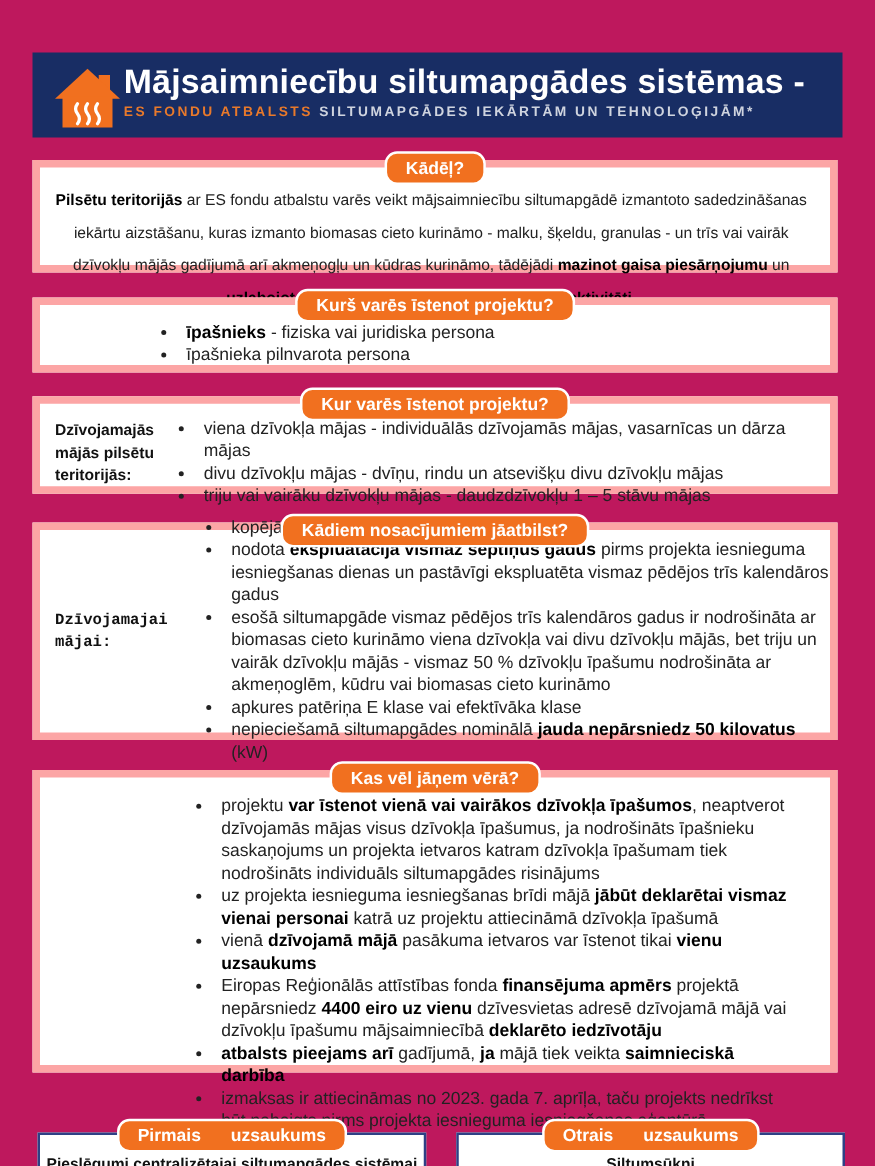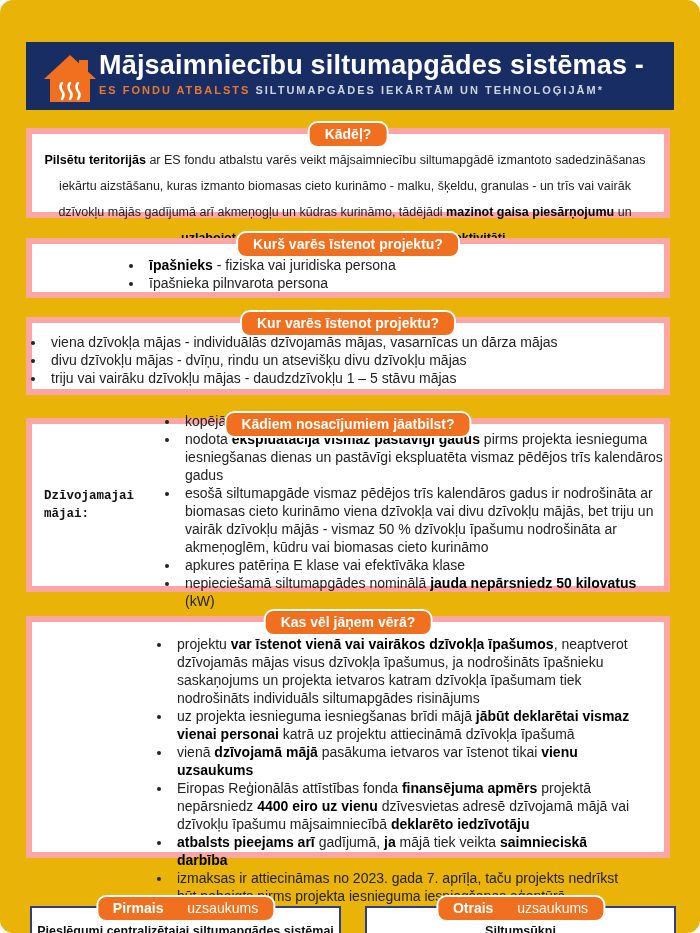--- a/index.html
+++ b/index.html
@@ -1,21 +1,20 @@
 <!DOCTYPE html>
 <html><head>
 <meta charset="utf-8">
 <style>
   html,body{margin:0;padding:0;background:#ffffff;}
   #page{
     position:relative;width:700px;height:933px;overflow:hidden;
-    background:#eab308;
+    background:#be185d;
     font-family:"Liberation Sans","DejaVu Sans",sans-serif;
     color:#222222;
-    border-radius:13px;
   }
   
   .header{
     position:absolute;left:26px;top:42px;width:648px;height:68px;
     background:#182d64;display:flex;align-items:center;
   }
   .houseicon{position:absolute;left:17px;top:12px;width:54px;height:50px;}
   .header-text{position:absolute;left:73px;top:6px;width:560px;}
   .title{color:#ffffff;font-size:27px;font-weight:bold;letter-spacing:.2px;line-height:34px;white-space:nowrap;}
   .subtitle{font-size:11px;font-weight:bold;letter-spacing:2px;margin-top:2px;white-space:nowrap;}
@@ -25,21 +24,21 @@
   .box{
     position:absolute;left:26px;width:644px;
     border:6px solid #fca5a5;background:#ffffff;box-sizing:border-box;
   }
   .pill{
     position:absolute;top:-13px;left:50%;transform:translateX(-50%);
     background:#f1701f;color:#ffffff;font-weight:bold;font-size:14px;
     padding:2px 15px 3px 15px;border-radius:10px;border:2px solid #ffffff;
     white-space:nowrap;line-height:18px;
   }
-  .pill .reg{font-weight:normal;margin-left:20px;}
+  .pill .reg{font-weight:bold;margin-left:20px;}
   #sec-why{top:128px;height:90px;}
   #sec-who{top:238px;height:60px;}
   #sec-where{top:317px;height:78px;}
   #sec-cond{top:418px;height:174px;}
   #sec-notes{top:616px;height:242px;padding-left:28px;}
   .para{
     padding:13px 14px 0 8px;font-size:12.5px;line-height:26px;color:#222;text-align:center;
   }
   b{color:#000;}
   .row{display:flex;align-items:flex-start;height:100%;box-sizing:border-box;}
@@ -101,35 +100,36 @@
     <div class="pill">Kurš varēs īstenot projektu?</div>
     <ul class="bullets">
         <li><b>īpašnieks</b> - fiziska vai juridiska persona</li>
         <li>īpašnieka pilnvarota persona</li>
       </ul>
   </div>
 
   <div class="box" id="sec-where">
     <div class="pill">Kur varēs īstenot projektu?</div>
     <div class="row">
+      <div class="side">Dzīvojamajās mājās pilsētu teritorijās:</div>
       <ul class="bullets">
           <li>viena dzīvokļa mājas - individuālās dzīvojamās mājas, vasarnīcas un dārza mājas</li>
           <li>divu dzīvokļu mājas - dvīņu, rindu un atsevišķu divu dzīvokļu mājas</li>
           <li>triju vai vairāku dzīvokļu mājas - daudzdzīvokļu 1 – 5 stāvu mājas</li>
         </ul>
     </div>
   </div>
 
   <div class="box" id="sec-cond">
     <div class="pill">Kādiem nosacījumiem jāatbilst?</div>
     <div class="row center">
       <div class="side">Dzīvojamajai mājai:</div>
       <ul class="bullets">
           <li>kopējā <b>lietderīgā platība pārsniedz 50 m2</b></li>
-          <li>nodota <b>ekspluatācijā vismaz pastāvīgi gadus</b> pirms projekta iesnieguma iesniegšanas dienas un pastāvīgi ekspluatēta vismaz pēdējos trīs kalendāros gadus</li>
+          <li>nodota <b>ekspluatācijā vismaz septiņus gadus</b> pirms projekta iesnieguma iesniegšanas dienas un pastāvīgi ekspluatēta vismaz pēdējos trīs kalendāros gadus</li>
           <li>esošā siltumapgāde vismaz pēdējos trīs kalendāros gadus ir nodrošināta ar biomasas cieto kurināmo viena dzīvokļa vai divu dzīvokļu mājās, bet triju un vairāk dzīvokļu mājās - vismaz 50 % dzīvokļu īpašumu nodrošināta ar akmeņoglēm, kūdru vai biomasas cieto kurināmo</li>
           <li>apkures patēriņa E klase vai efektīvāka klase</li>
           <li>nepieciešamā siltumapgādes nominālā <b>jauda nepārsniedz 50 kilovatus</b> (kW)</li>
         </ul>
     </div>
   </div>
 
   <div class="box" id="sec-notes">
     <div class="pill">Kas vēl jāņem vērā?</div>
     <ul class="bullets">

